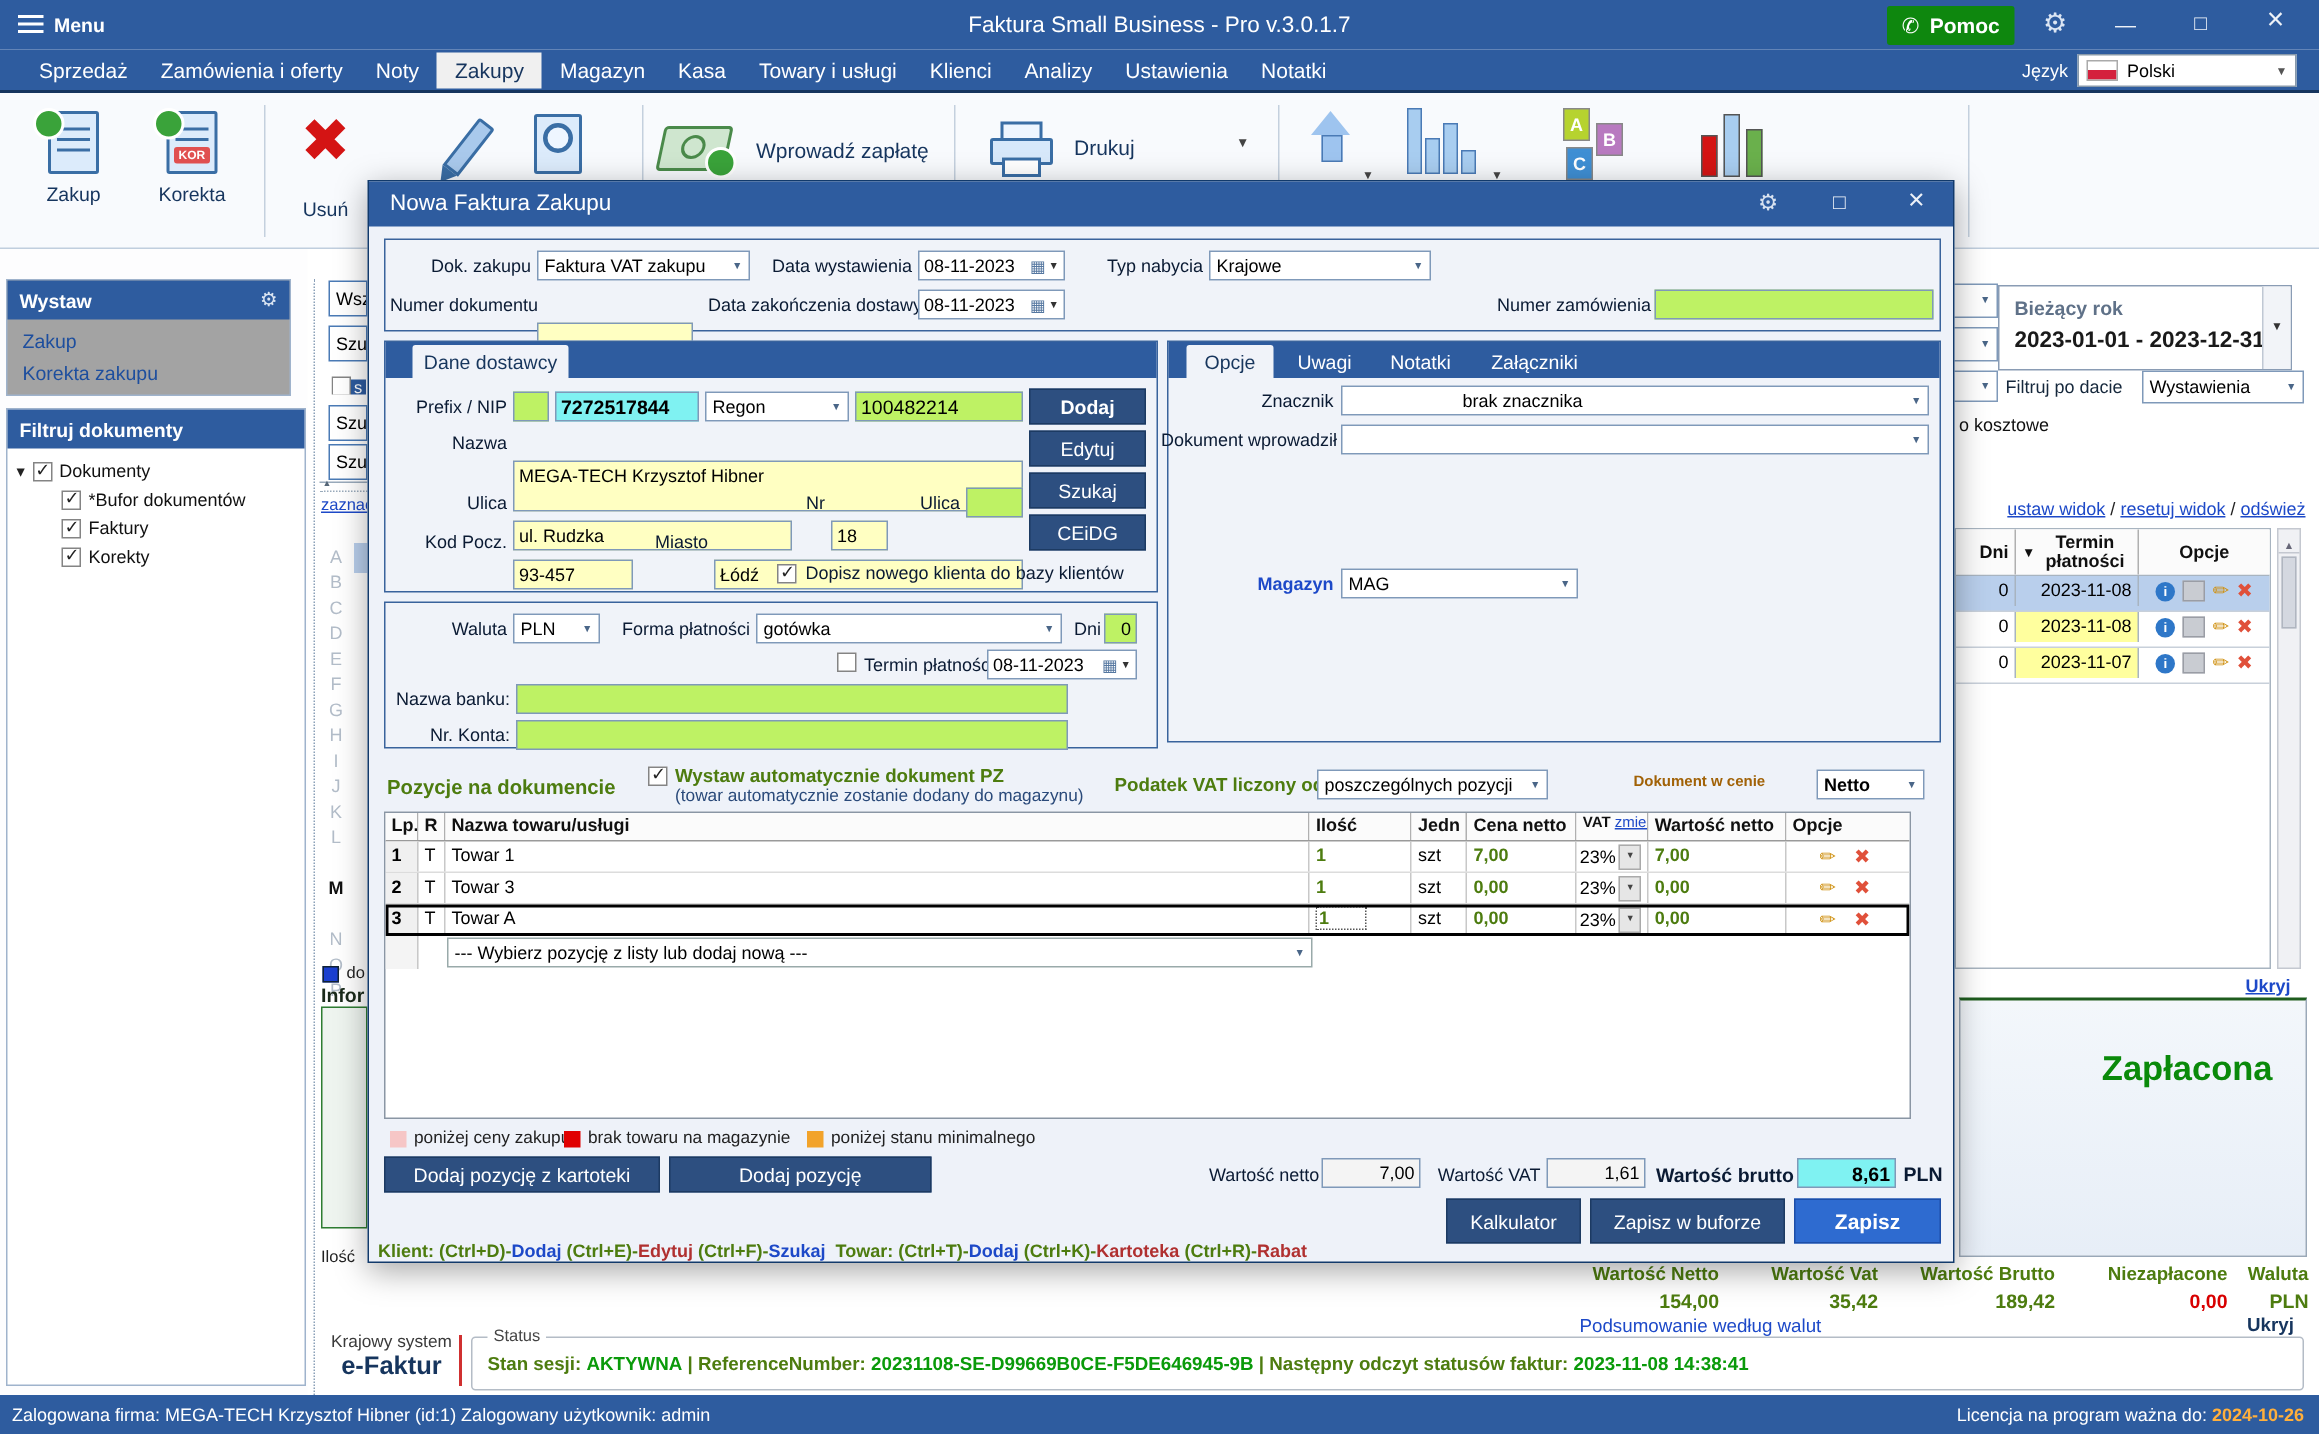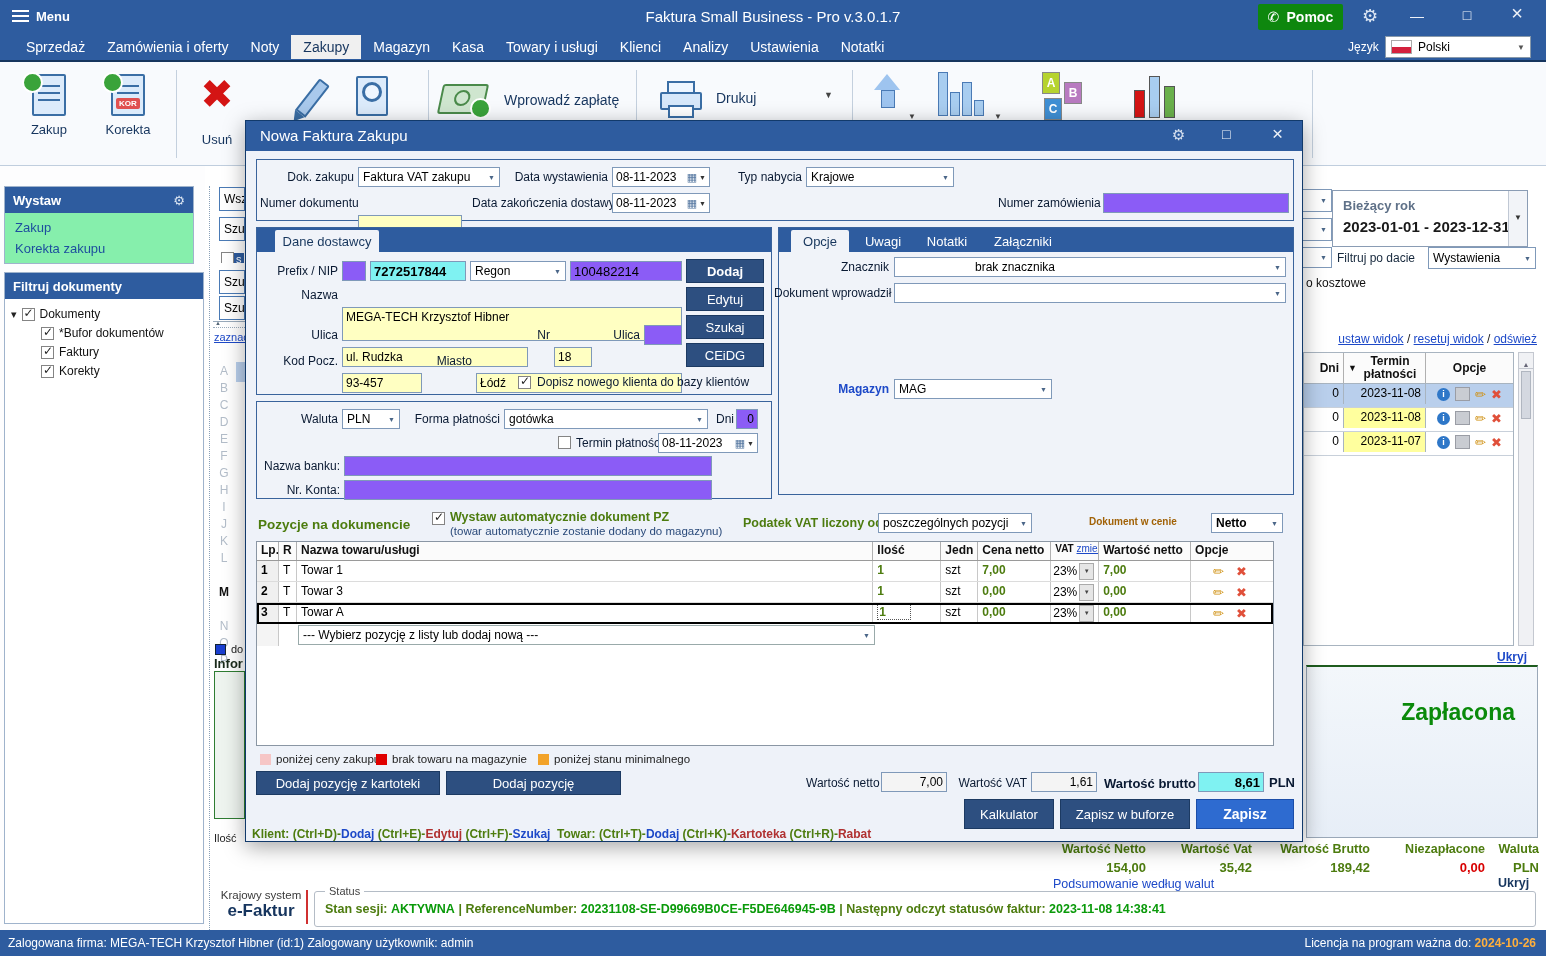--- a/index.html
+++ b/index.html
@@ -10,21 +10,21 @@
   .navy{color:#4d7c0f;}
   .bold{font-weight:bold;}
   .combo{background:#fff;border:1px solid #7f99b9;display:flex;align-items:center;font-size:12px;color:#000;padding:0 4px;height:20px;box-sizing:border-box;overflow:hidden;}
   .combo .tx{flex:1;overflow:hidden;white-space:nowrap;}
   .combo::after{content:"▼";font-size:7px;color:#4a6688;margin-left:auto;padding-left:3px;}
   .datebox{background:#fff;border:1px solid #7f99b9;display:flex;align-items:center;font-size:12px;padding:0 3px;height:20px;box-sizing:border-box;}
   .datebox .tx{flex:1;white-space:nowrap;}
   .cal{color:#5577a0;font-size:11px;margin-left:2px;}
   .cal::before{content:"▦";}
   .datebox::after{content:"▼";font-size:7px;color:#333;margin-left:2px;}
-  .inp{background:#8b5cf6;border:1px solid #7f99b9;height:20px;box-sizing:border-box;font-size:12px;padding:2px 3px;overflow:hidden;white-space:nowrap;}
+  .inp{background:#bef264;border:1px solid #7f99b9;height:20px;box-sizing:border-box;font-size:12px;padding:2px 3px;overflow:hidden;white-space:nowrap;}
   .yellow{background:#ffffc2 !important;margin-top:22px;}
   .cyan{background:#7ff2f2 !important;}
   .btn{background:#2d4f80;color:#fff;font-size:13px;display:flex;align-items:center;justify-content:center;border:1px solid #1c3a62;box-sizing:border-box;white-space:nowrap;}
   .btn.bright{background:#2e6bd0;font-weight:bold;border-color:#1c4ea8;}
   .cb{width:13px;height:13px;background:#fff;border:1px solid #848484;box-sizing:border-box;position:relative;display:inline-block;}
   .cb.on::after{content:"✓";position:absolute;left:1px;top:-3px;font-size:12px;color:#222;font-weight:bold;}
   .link{color:#1d49c8;text-decoration:underline;font-size:12px;white-space:nowrap;}
   .panel{border:1px solid #39639c;background:#f0f3f9;}
   .phdr{position:absolute;left:0;right:0;top:0;height:24px;background:#2e5c9f;}
   .tab{position:absolute;top:2px;height:22px;background:#f0f3f9;color:#17365d;font-size:13px;display:flex;align-items:center;justify-content:center;border-radius:2px 2px 0 0;}
@@ -166,21 +166,21 @@
     <span class="ltile" style="left:0;top:0;background:#b6d32f;">A</span>
     <span class="ltile" style="left:22px;top:10px;background:#b87ac0;">B</span>
     <span class="ltile" style="left:2px;top:26px;background:#3f8fd4;">C</span>
   </div>
   <div class="ab" style="left:1134px;top:72px;width:64px;height:50px;">
     <span class="candle" style="height:26px;background:#d41414;margin-top:18px;"></span><span class="candle" style="height:40px;background:#a8cdf0;"></span><span class="candle" style="height:30px;background:#6ab04c;margin-top:12px;"></span>
   </div>
   <div class="ab sep" style="left:1312px;top:70px;height:88px;"></div>
 
   <div class="ab" style="left:0;top:166px;width:205px;height:764px;background:#fdfdfe;"></div>
-  <div class="ab" style="left:4px;top:186px;width:190px;height:78px;border:1px solid #9fb3cc;background:#86efac;">
+  <div class="ab" style="left:4px;top:186px;width:190px;height:78px;border:1px solid #9fb3cc;background:#a3a3a3;">
     <div style="height:26px;background:#2e5c9f;display:flex;align-items:center;justify-content:space-between;padding:0 8px;">
       <span class="bold" style="color:#fff;font-size:13px;">Wystaw</span>
       <span style="color:#dbe5f2;font-size:13px;">⚙</span>
     </div>
     <div style="color:#1d4e9e;font-size:13px;padding:7px 10px 2px;">Zakup</div>
     <div style="color:#1d4e9e;font-size:13px;padding:4px 10px;">Korekta zakupu</div>
   </div>
   <div class="ab" style="left:4px;top:272px;width:200px;height:652px;border:1px solid #9fb3cc;background:#fff;">
     <div style="height:26px;background:#2e5c9f;display:flex;align-items:center;padding:0 8px;">
       <span class="bold" style="color:#fff;font-size:13px;">Filtruj dokumenty</span>

